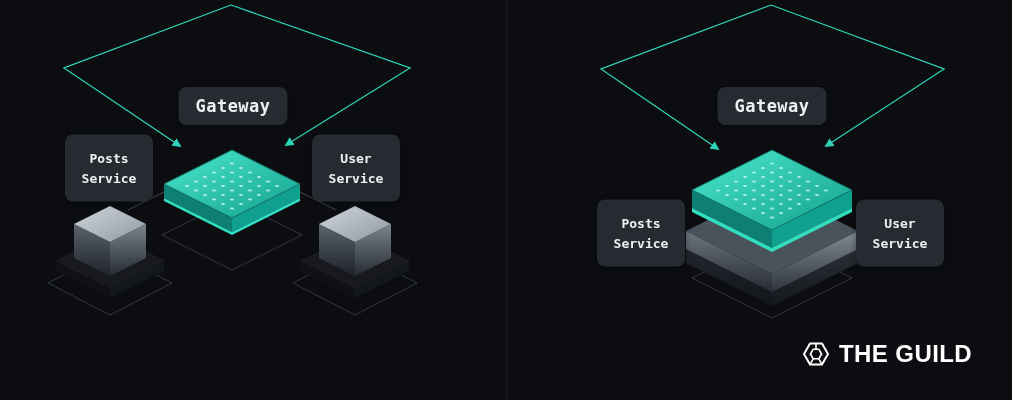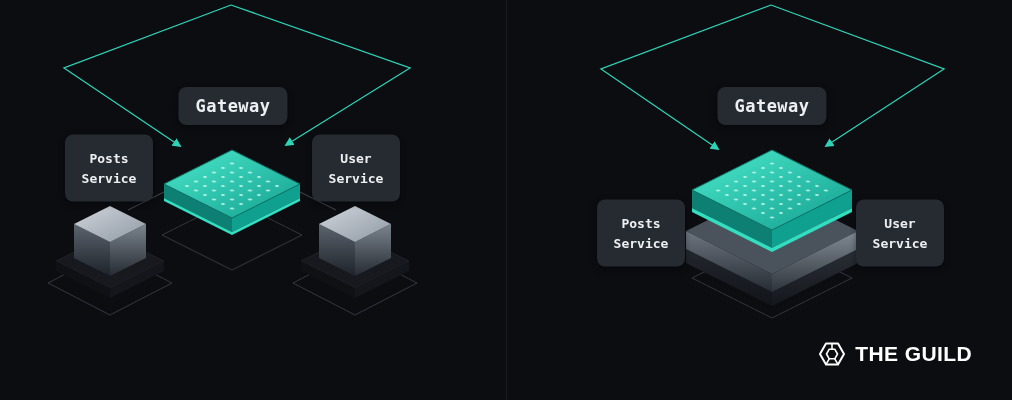--- a/index.html
+++ b/index.html
@@ -20,21 +20,21 @@
     box-shadow:0 2px 6px rgba(0,0,0,0.4);
   }
   .gateway-label{font-size:17px;padding:9px 17px;letter-spacing:0.5px;}
   .svc-label{font-size:13px;width:88px;padding:14px 0;line-height:1.5;}
   .logo{
     position:absolute;right:40px;bottom:32px;display:flex;align-items:center;gap:9px;
     color:#ffffff;z-index:2;
   }
   .logo-text{
     font-family:"Liberation Sans",sans-serif;font-weight:bold;
-    font-size:21px;letter-spacing:0.4px;
+    font-size:24px;letter-spacing:0.4px;
   }
 </style>
 </head>
 <body>
 
 <div class="canvas">
 
   <svg class="art" width="1012" height="400" viewBox="0 0 1012 400">
     <defs>
       <marker id="arrowTeal" viewBox="0 0 10 10" refX="8" refY="5" markerWidth="7" markerHeight="7" orient="auto">

